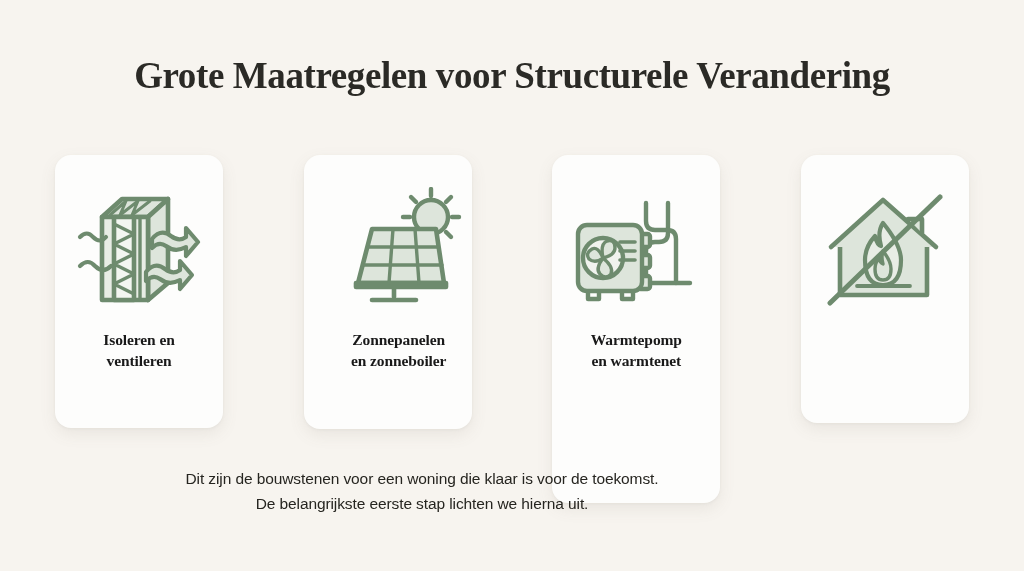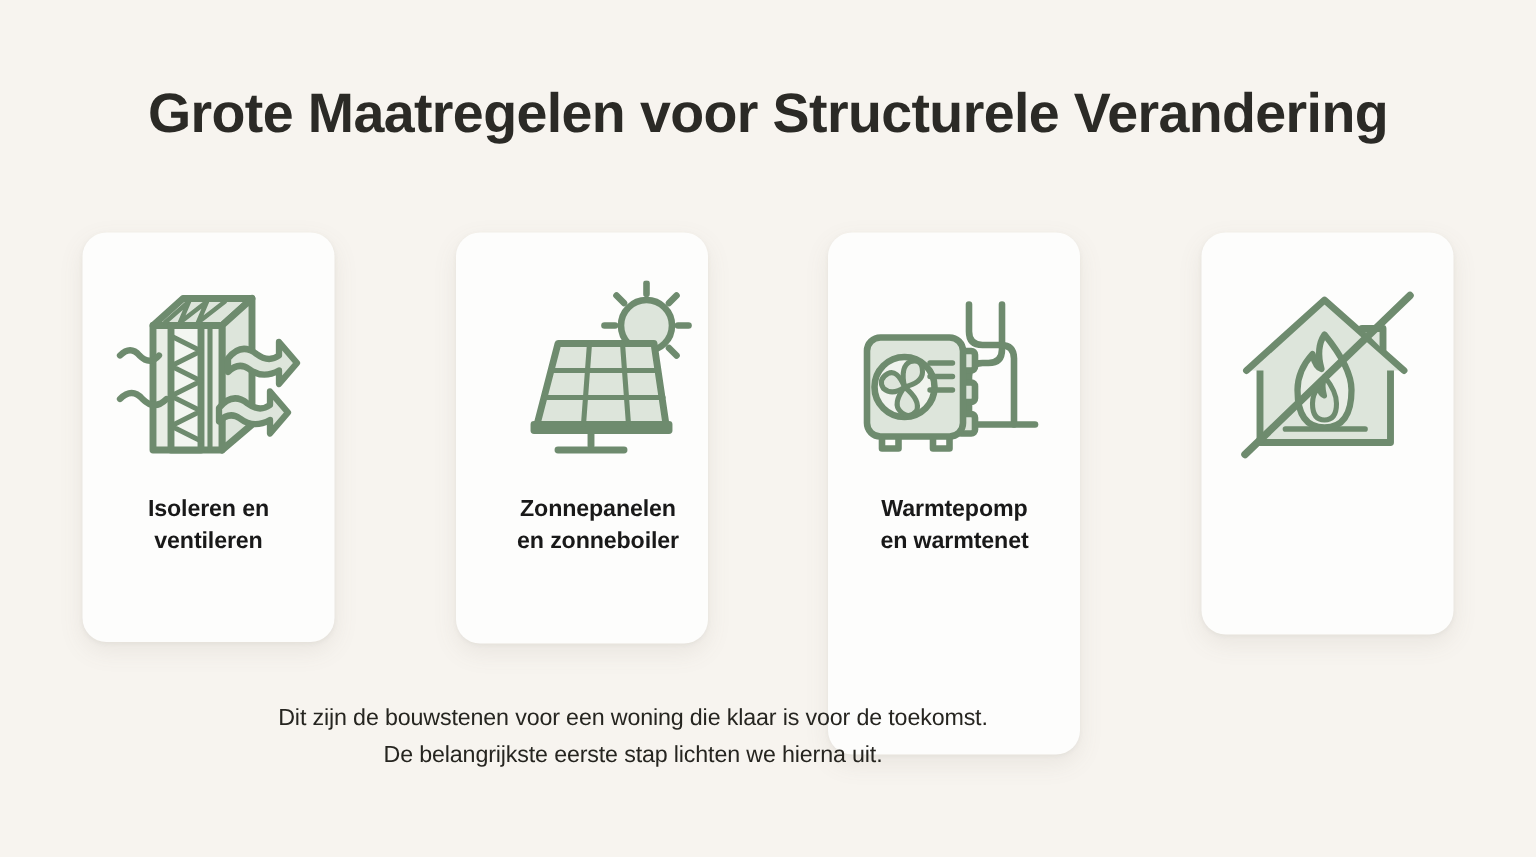--- a/index.html
+++ b/index.html
@@ -24,40 +24,42 @@
     position: absolute;
     left: 0;
     top: 55px;
     width: 1024px;
     text-align: center;
     font-size: 37px;
     font-weight: 700;
     letter-spacing: -0.4px;
     color: #2b2a26;
     line-height: 1.15;
+    font-family: Liberation Serif, serif;
   }
   .cards {
     position: absolute;
     left: 55px;
     top: 155px;
     width: 914px;
     display: flex;
     justify-content: space-between;
     align-items: flex-start;
   }
   .card {
     width: 168px;
     background: #fdfdfc;
     border-radius: 16px;
     box-shadow: 0 6px 16px rgba(120, 110, 95, 0.10), 0 1px 3px rgba(120,110,95,0.07);
     box-sizing: border-box;
     padding: 18px 10px 22px 10px;
     display: flex;
     flex-direction: column;
     align-items: center;
+    font-family: Liberation Serif, serif;
   }
   .card-1 { height: 273px; }
   .card-2 { height: 274px; padding-left: 32px; }
   .card-3 { height: 348px; }
   .card-4 { height: 268px; }
   .card-5 { height: 265px; }
 
   .icon-wrap {
     height: 150px;
     display: flex;

